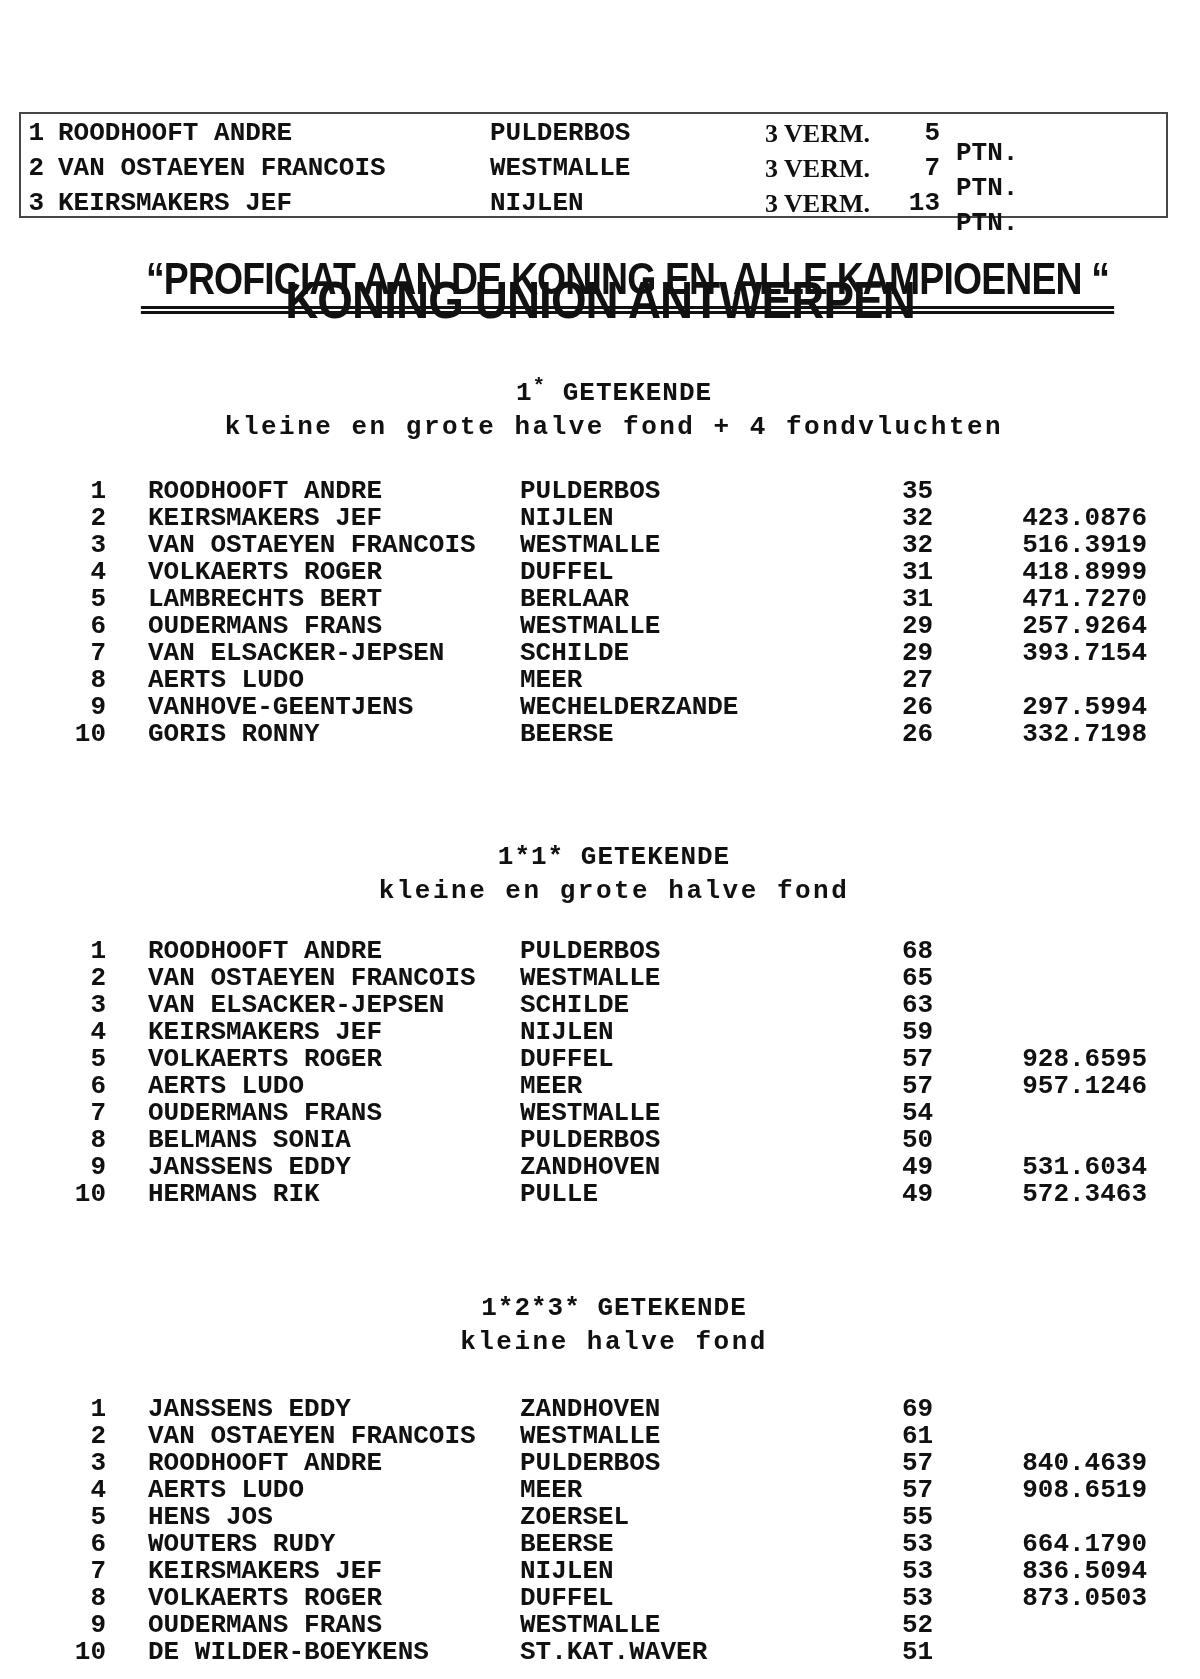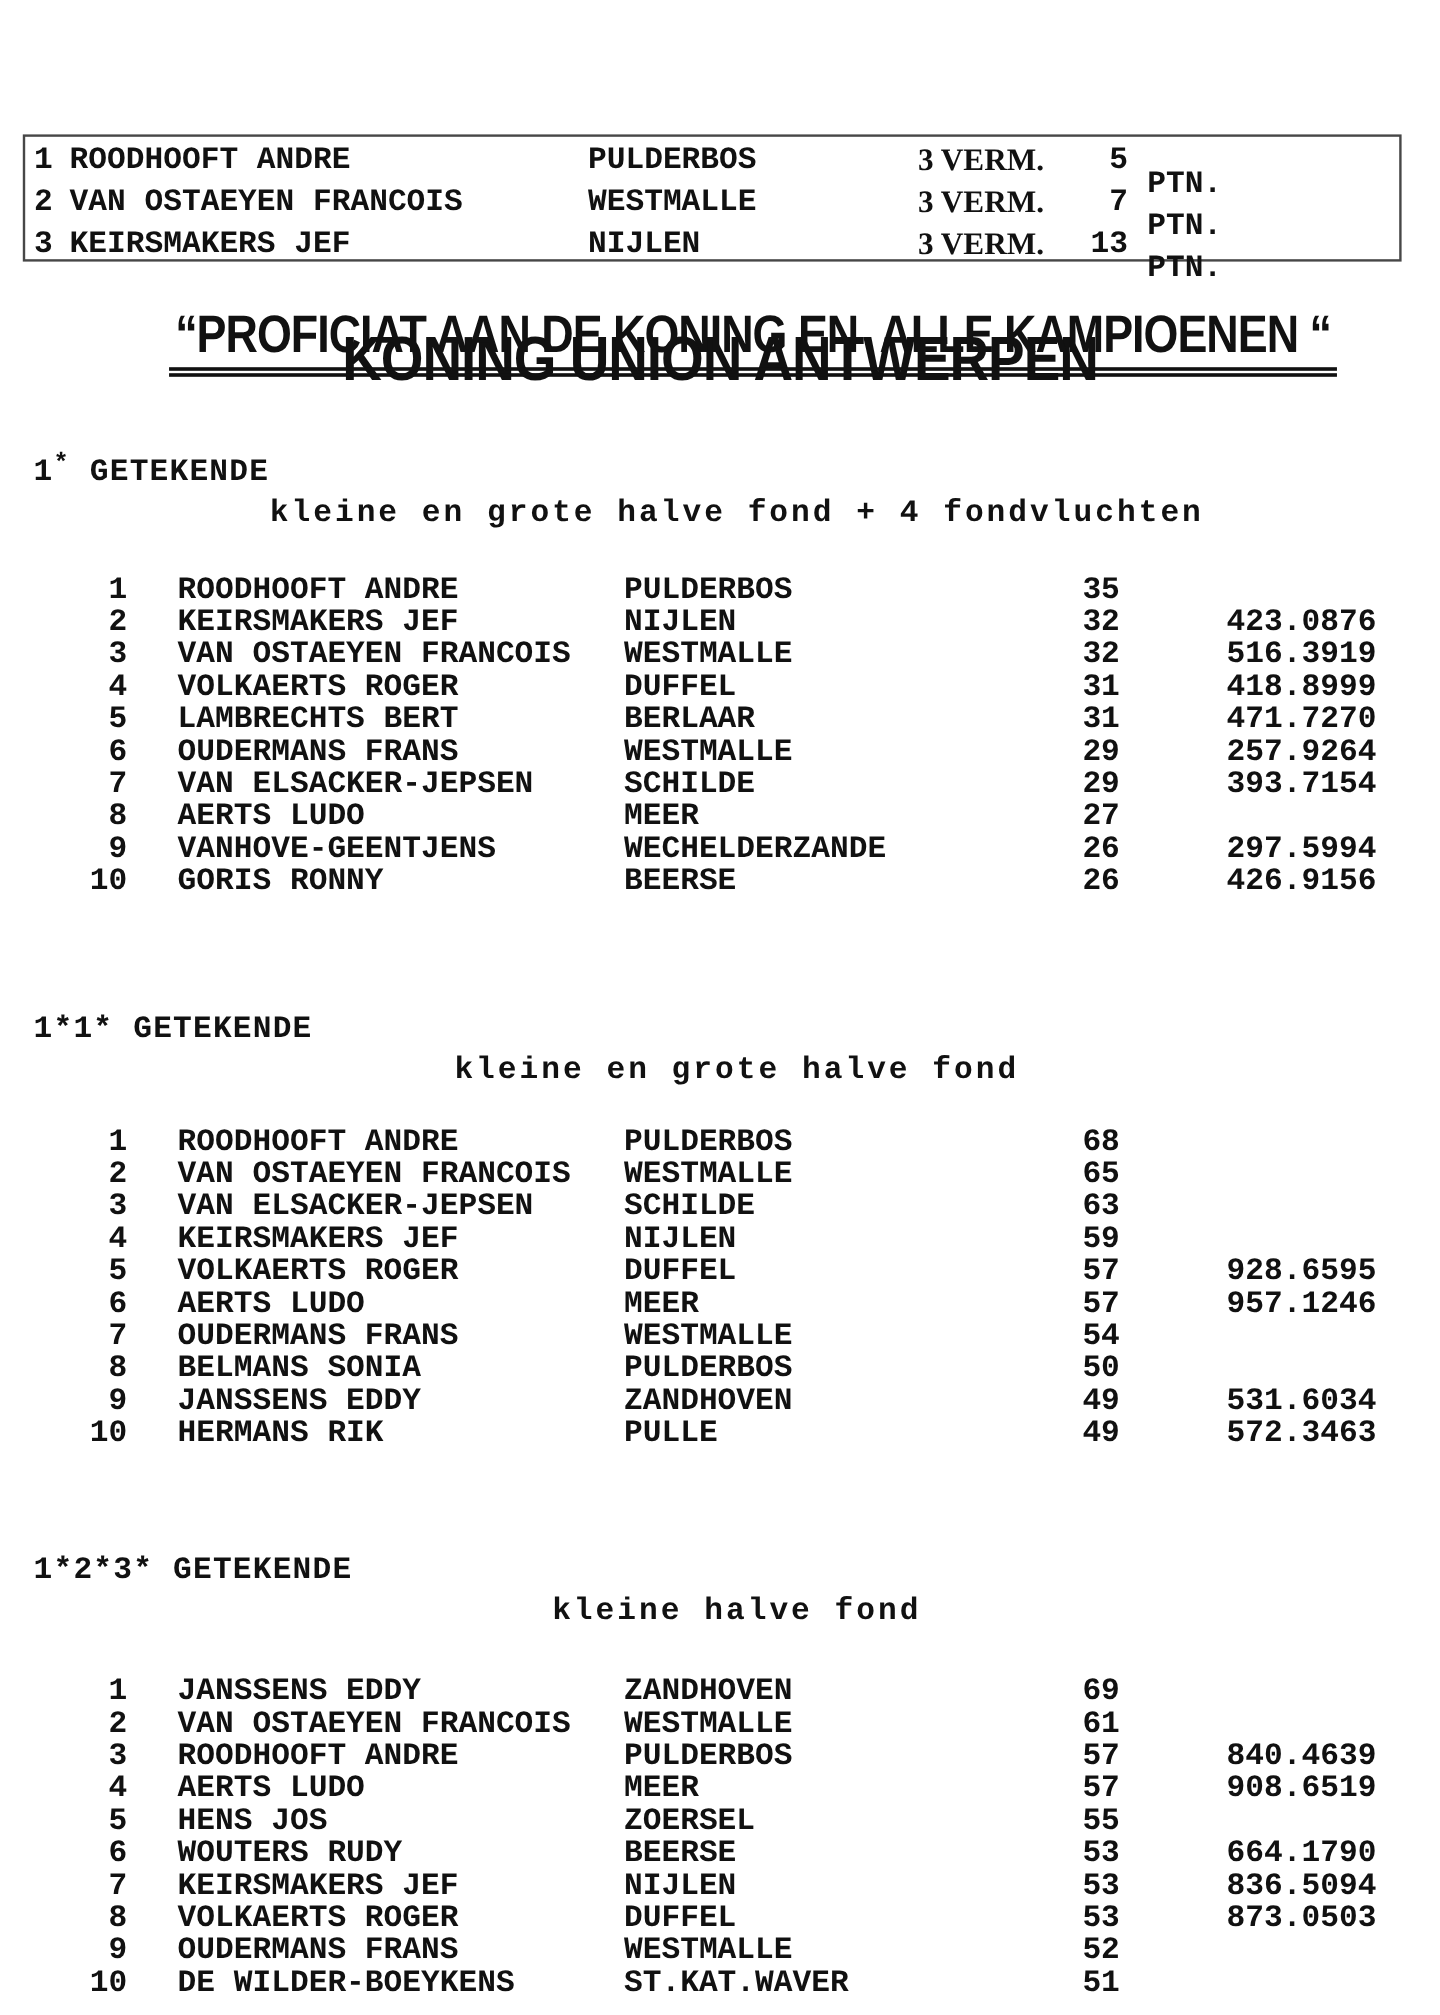--- a/index.html
+++ b/index.html
@@ -47,21 +47,21 @@
     white-space:pre;
     padding:0 6px 5px 6px;
     border-bottom:8px double #111111;
     transform:scaleX(0.85);
     transform-origin:center top;
     letter-spacing:-1px;
   }
   
   .section{position:absolute;left:0;width:1200px;}
   .sec-heading{
-    position:absolute;top:0;left:28px;width:1172px;text-align:left;
+    position:absolute;top:0;left:28px;width:1172px;text-align:center;
     font-weight:700;font-size:26px;line-height:26px;letter-spacing:1px;white-space:pre;
   }
   .sec-heading .sup-ast{position:relative;top:-8px;font-size:21px;}
   .sec-subtitle{
     position:absolute;top:34px;left:28px;width:1172px;text-align:center;
     font-weight:700;font-size:26px;line-height:26px;letter-spacing:2.5px;white-space:pre;
   }
   .rows{position:absolute;left:0;width:1200px;height:270px;}
   #section-0 .rows{top:98px;}
   #section-1 .rows{top:94px;}
@@ -105,21 +105,21 @@
     <div class="rows">
         <div class="trow" style="top: 0px;"><span class="c-rank">1</span><span class="c-name">ROODHOOFT ANDRE</span><span class="c-place">PULDERBOS</span><span class="c-count">35</span><span class="c-coef"></span></div>
         <div class="trow" style="top: 27px;"><span class="c-rank">2</span><span class="c-name">KEIRSMAKERS JEF</span><span class="c-place">NIJLEN</span><span class="c-count">32</span><span class="c-coef">423.0876</span></div>
         <div class="trow" style="top: 54px;"><span class="c-rank">3</span><span class="c-name">VAN OSTAEYEN FRANCOIS</span><span class="c-place">WESTMALLE</span><span class="c-count">32</span><span class="c-coef">516.3919</span></div>
         <div class="trow" style="top: 81px;"><span class="c-rank">4</span><span class="c-name">VOLKAERTS ROGER</span><span class="c-place">DUFFEL</span><span class="c-count">31</span><span class="c-coef">418.8999</span></div>
         <div class="trow" style="top: 108px;"><span class="c-rank">5</span><span class="c-name">LAMBRECHTS BERT</span><span class="c-place">BERLAAR</span><span class="c-count">31</span><span class="c-coef">471.7270</span></div>
         <div class="trow" style="top: 135px;"><span class="c-rank">6</span><span class="c-name">OUDERMANS FRANS</span><span class="c-place">WESTMALLE</span><span class="c-count">29</span><span class="c-coef">257.9264</span></div>
         <div class="trow" style="top: 162px;"><span class="c-rank">7</span><span class="c-name">VAN ELSACKER-JEPSEN</span><span class="c-place">SCHILDE</span><span class="c-count">29</span><span class="c-coef">393.7154</span></div>
         <div class="trow" style="top: 189px;"><span class="c-rank">8</span><span class="c-name">AERTS LUDO</span><span class="c-place">MEER</span><span class="c-count">27</span><span class="c-coef"></span></div>
         <div class="trow" style="top: 216px;"><span class="c-rank">9</span><span class="c-name">VANHOVE-GEENTJENS</span><span class="c-place">WECHELDERZANDE</span><span class="c-count">26</span><span class="c-coef">297.5994</span></div>
-        <div class="trow" style="top: 243px;"><span class="c-rank">10</span><span class="c-name">GORIS RONNY</span><span class="c-place">BEERSE</span><span class="c-count">26</span><span class="c-coef">426.9156</span></div>
+        <div class="trow" style="top: 243px;"><span class="c-rank">10</span><span class="c-name">GORIS RONNY</span><span class="c-place">BEERSE</span><span class="c-count">26</span><span class="c-coef">332.7198</span></div>
       </div>
   </div>
 
   <div class="section" id="section-1">
     <div class="sec-heading"><span>1*1* GETEKENDE</span></div>
     <div class="sec-subtitle">kleine en grote halve fond</div>
     <div class="rows">
         <div class="trow" style="top: 0px;"><span class="c-rank">1</span><span class="c-name">ROODHOOFT ANDRE</span><span class="c-place">PULDERBOS</span><span class="c-count">68</span><span class="c-coef"></span></div>
         <div class="trow" style="top: 27px;"><span class="c-rank">2</span><span class="c-name">VAN OSTAEYEN FRANCOIS</span><span class="c-place">WESTMALLE</span><span class="c-count">65</span><span class="c-coef"></span></div>
         <div class="trow" style="top: 54px;"><span class="c-rank">3</span><span class="c-name">VAN ELSACKER-JEPSEN</span><span class="c-place">SCHILDE</span><span class="c-count">63</span><span class="c-coef"></span></div>

